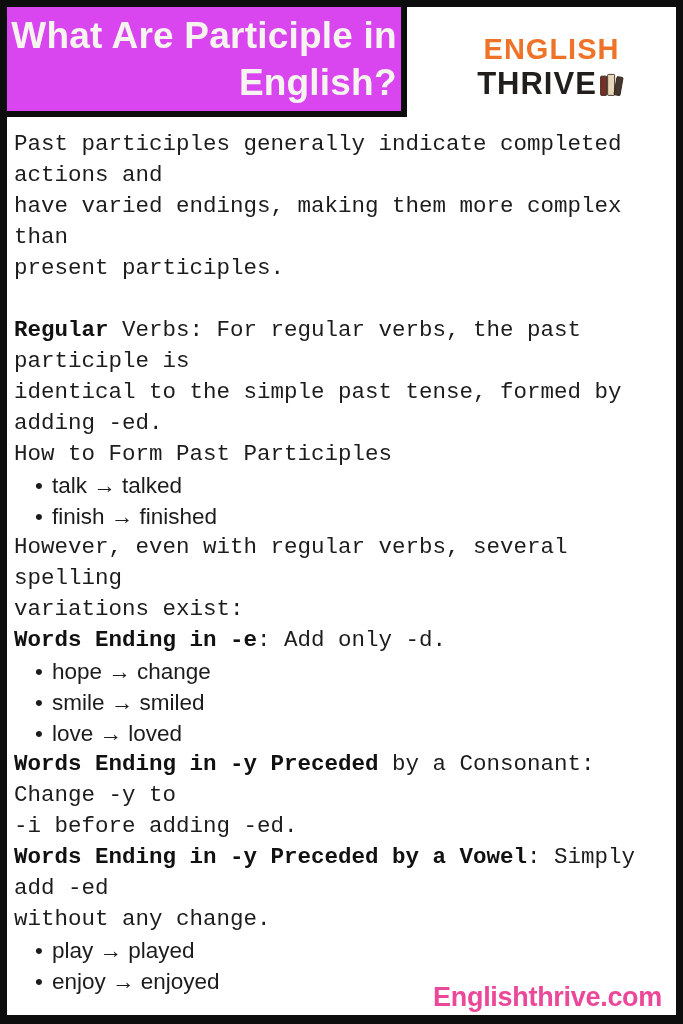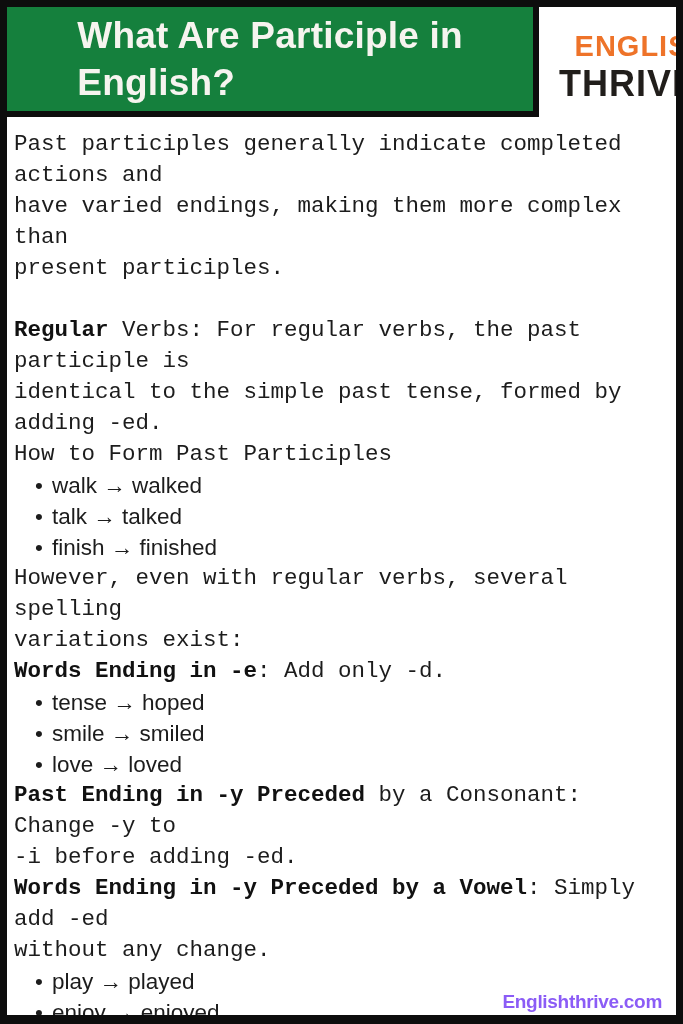--- a/index.html
+++ b/index.html
@@ -14,29 +14,29 @@
     border: 7px solid #0d0d0d;
     border-bottom-width: 9px;
     overflow: hidden;
     color: #1c1c1c;
   }
 
   
   .header { display: flex; height: 110px; background: #ffffff; }
 
   .title-banner {
-    width: 532px;
+    width: 400px;
     flex: 0 0 auto;
-    background: #15803d;
+    background: #d946ef;
     border-right: 6px solid #0d0d0d;
     border-bottom: 6px solid #0d0d0d;
     display: flex;
     align-items: center;
     justify-content: center;
-    text-align: left;
+    text-align: right;
   }
   .title-banner .title {
     color: #f6f4ef;
     font-weight: bold;
     font-size: 37px;
     line-height: 1.28;
     white-space: pre-line;
     letter-spacing: 0.2px;
   }
 
@@ -51,21 +51,21 @@
   }
   .logo-line1 {
     color: #ee7329;
     font-weight: bold;
     font-size: 29px;
     letter-spacing: 1px;
   }
   .logo-line2 {
     color: #211e1b;
     font-weight: bold;
-    font-size: 36px;
+    font-size: 31px;
     letter-spacing: 1px;
     display: flex;
     align-items: center;
     gap: 1px;
   }
   .books-icon { display: inline-block; width: 28px; height: 28px; }
 
   
   .content { padding: 12px 10px 0 7px; }
 
@@ -100,23 +100,23 @@
     position: absolute;
     left: 21px;
     top: 0;
   }
 
   
   .footer {
     position: absolute;
     right: 14px;
     bottom: 2px;
-    font-size: 19px;
+    font-size: 27px;
     font-weight: bold;
-    color: #8b5cf6;
+    color: #ec4899;
     letter-spacing: -0.3px;
   }
 </style>
 </head>
 <body>
 
 <div class="infographic">
 
   <div class="header">
     <div class="title-banner">
@@ -146,37 +146,36 @@
 present participles.</p>
 
     <div class="blank-line"></div>
 
     <p class="para"><b>Regular</b><span> Verbs: For regular verbs, the past participle is
 identical to the simple past tense, formed by adding -ed.</span></p>
 
     <p class="para">How to Form Past Participles</p>
 
     <ul class="examples">
-      <li>walk → walked</li>
       <li>talk → talked</li>
       <li>finish → finished</li>
     </ul>
 
     <p class="para">However, even with regular verbs, several spelling
 variations exist:</p>
 
     <p class="para"><b>Words Ending in -e</b><span>: Add only -d.</span></p>
 
     <ul class="examples">
-      <li>tense → hoped</li>
+      <li>hope → change</li>
       <li>smile → smiled</li>
       <li>love → loved</li>
     </ul>
 
-    <p class="para"><b>Past Ending in -y Preceded</b><span> by a Consonant: Change -y to
+    <p class="para"><b>Words Ending in -y Preceded</b><span> by a Consonant: Change -y to
 -i before adding -ed.</span></p>
 
 
     <p class="para"><b>Words Ending in -y Preceded by a Vowel</b><span>: Simply add -ed
 without any change.</span></p>
 
     <ul class="examples">
       <li>play → played</li>
       <li>enjoy → enjoyed</li>
     </ul>

